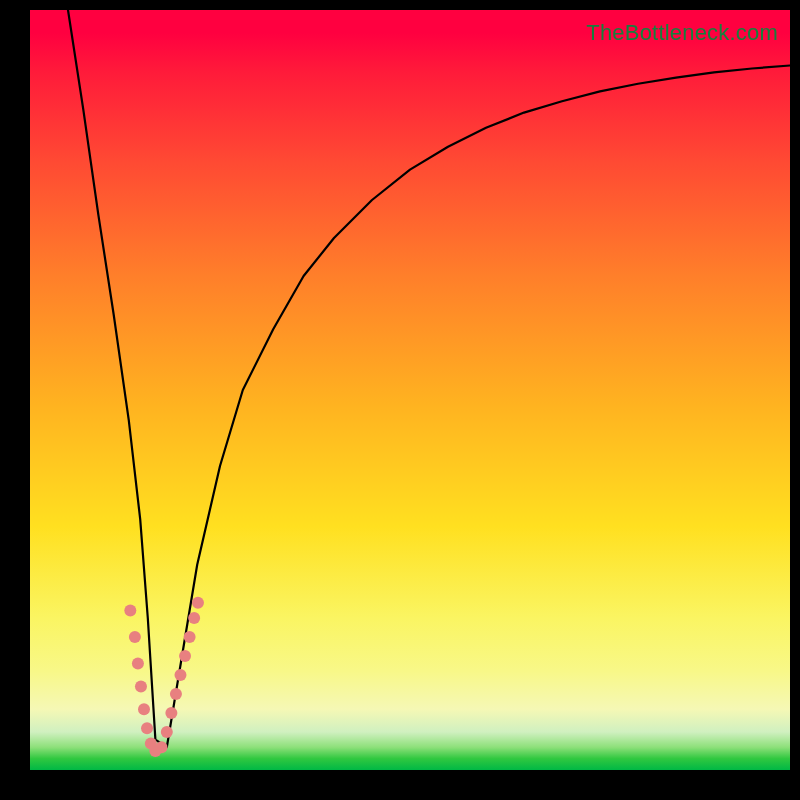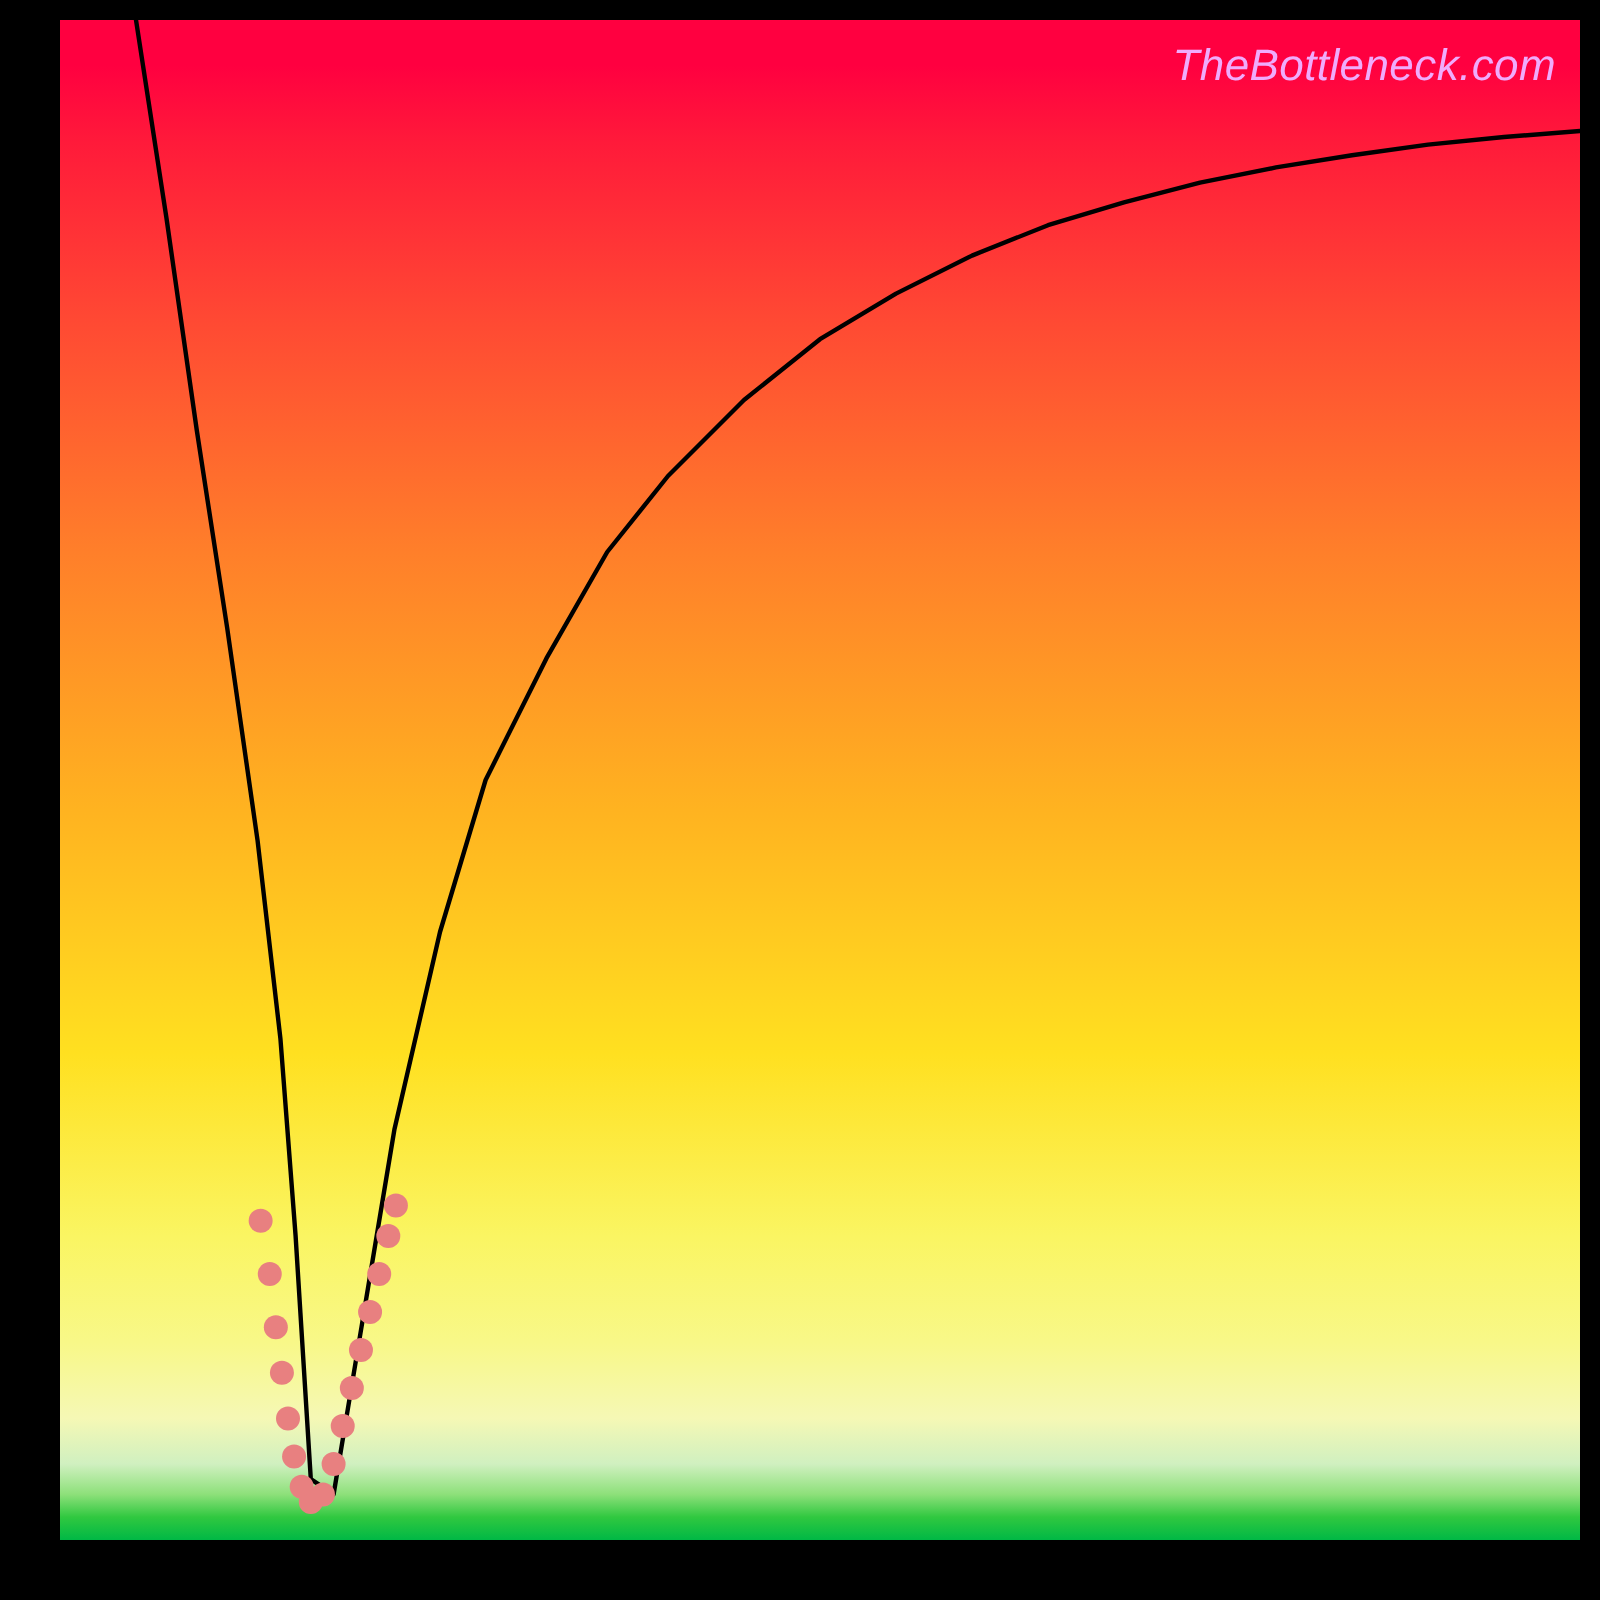--- a/index.html
+++ b/index.html
@@ -46,24 +46,23 @@
       #30c840 98.5%,
       #00b845 100%
     );
   }
   .watermark {
     position: absolute;
     top: 10px;
     right: 12px;
     font-family: Arial, Helvetica, sans-serif;
     font-size: 22px;
-    color: #f0abfc;
+    color: #15803d;
     font-weight: normal;
     letter-spacing: 0.2px;
-    font-style: italic;
   }
   svg.curve-layer {
     position: absolute;
     left: 0;
     top: 0;
     width: 100%;
     height: 100%;
   }
 </style>
 </head>

